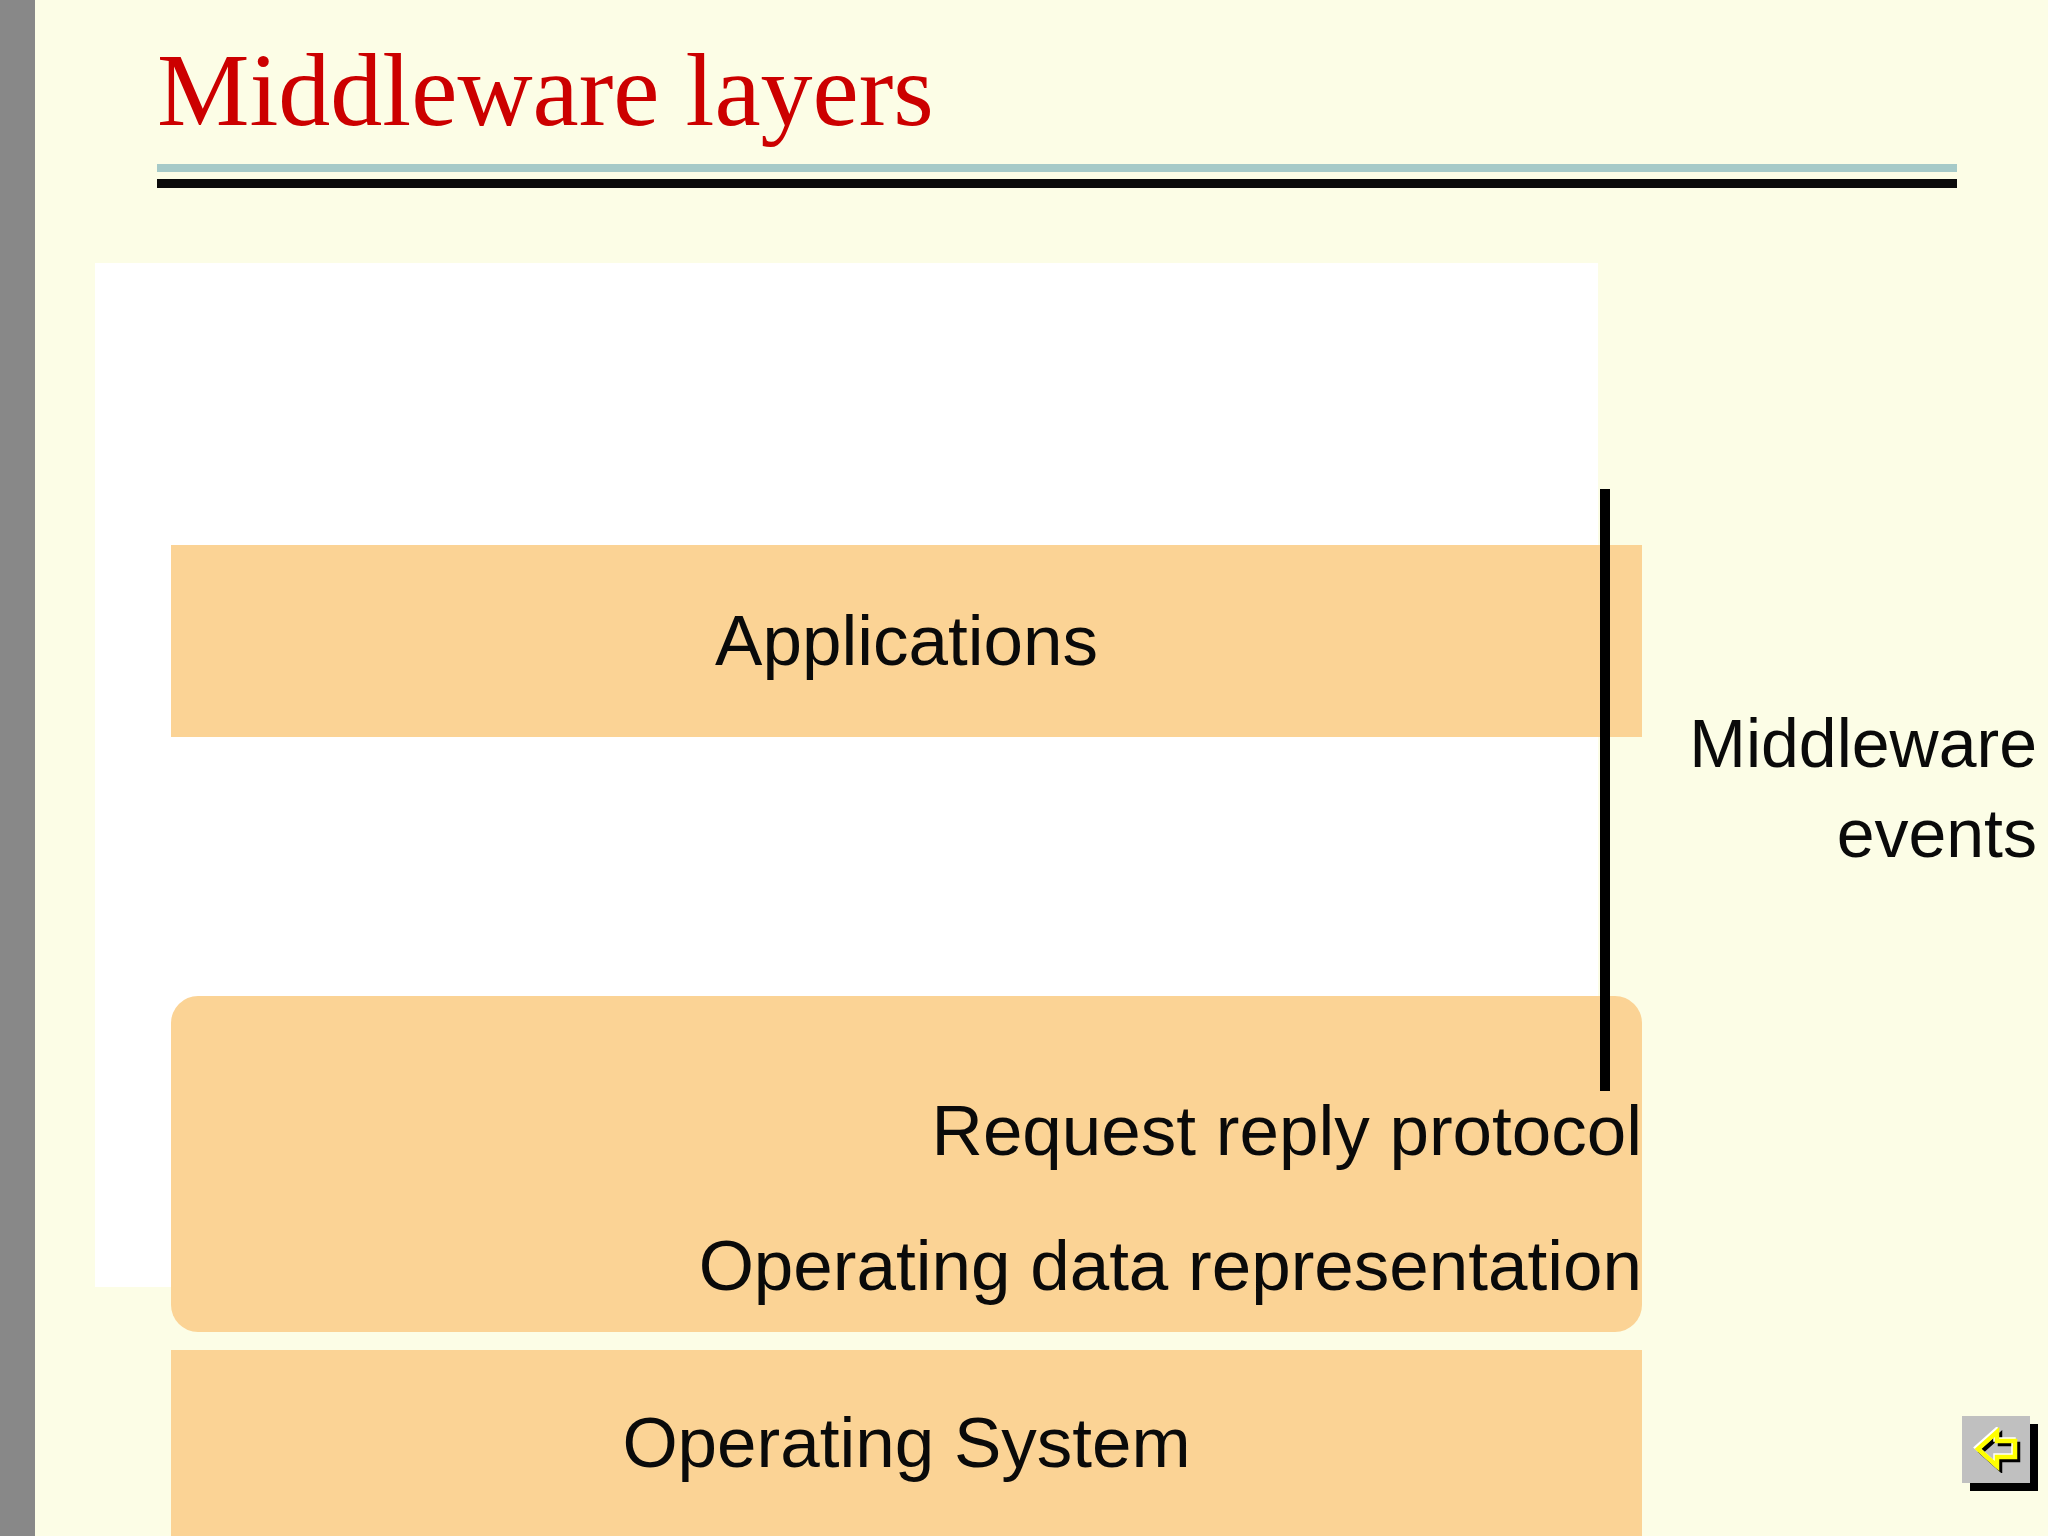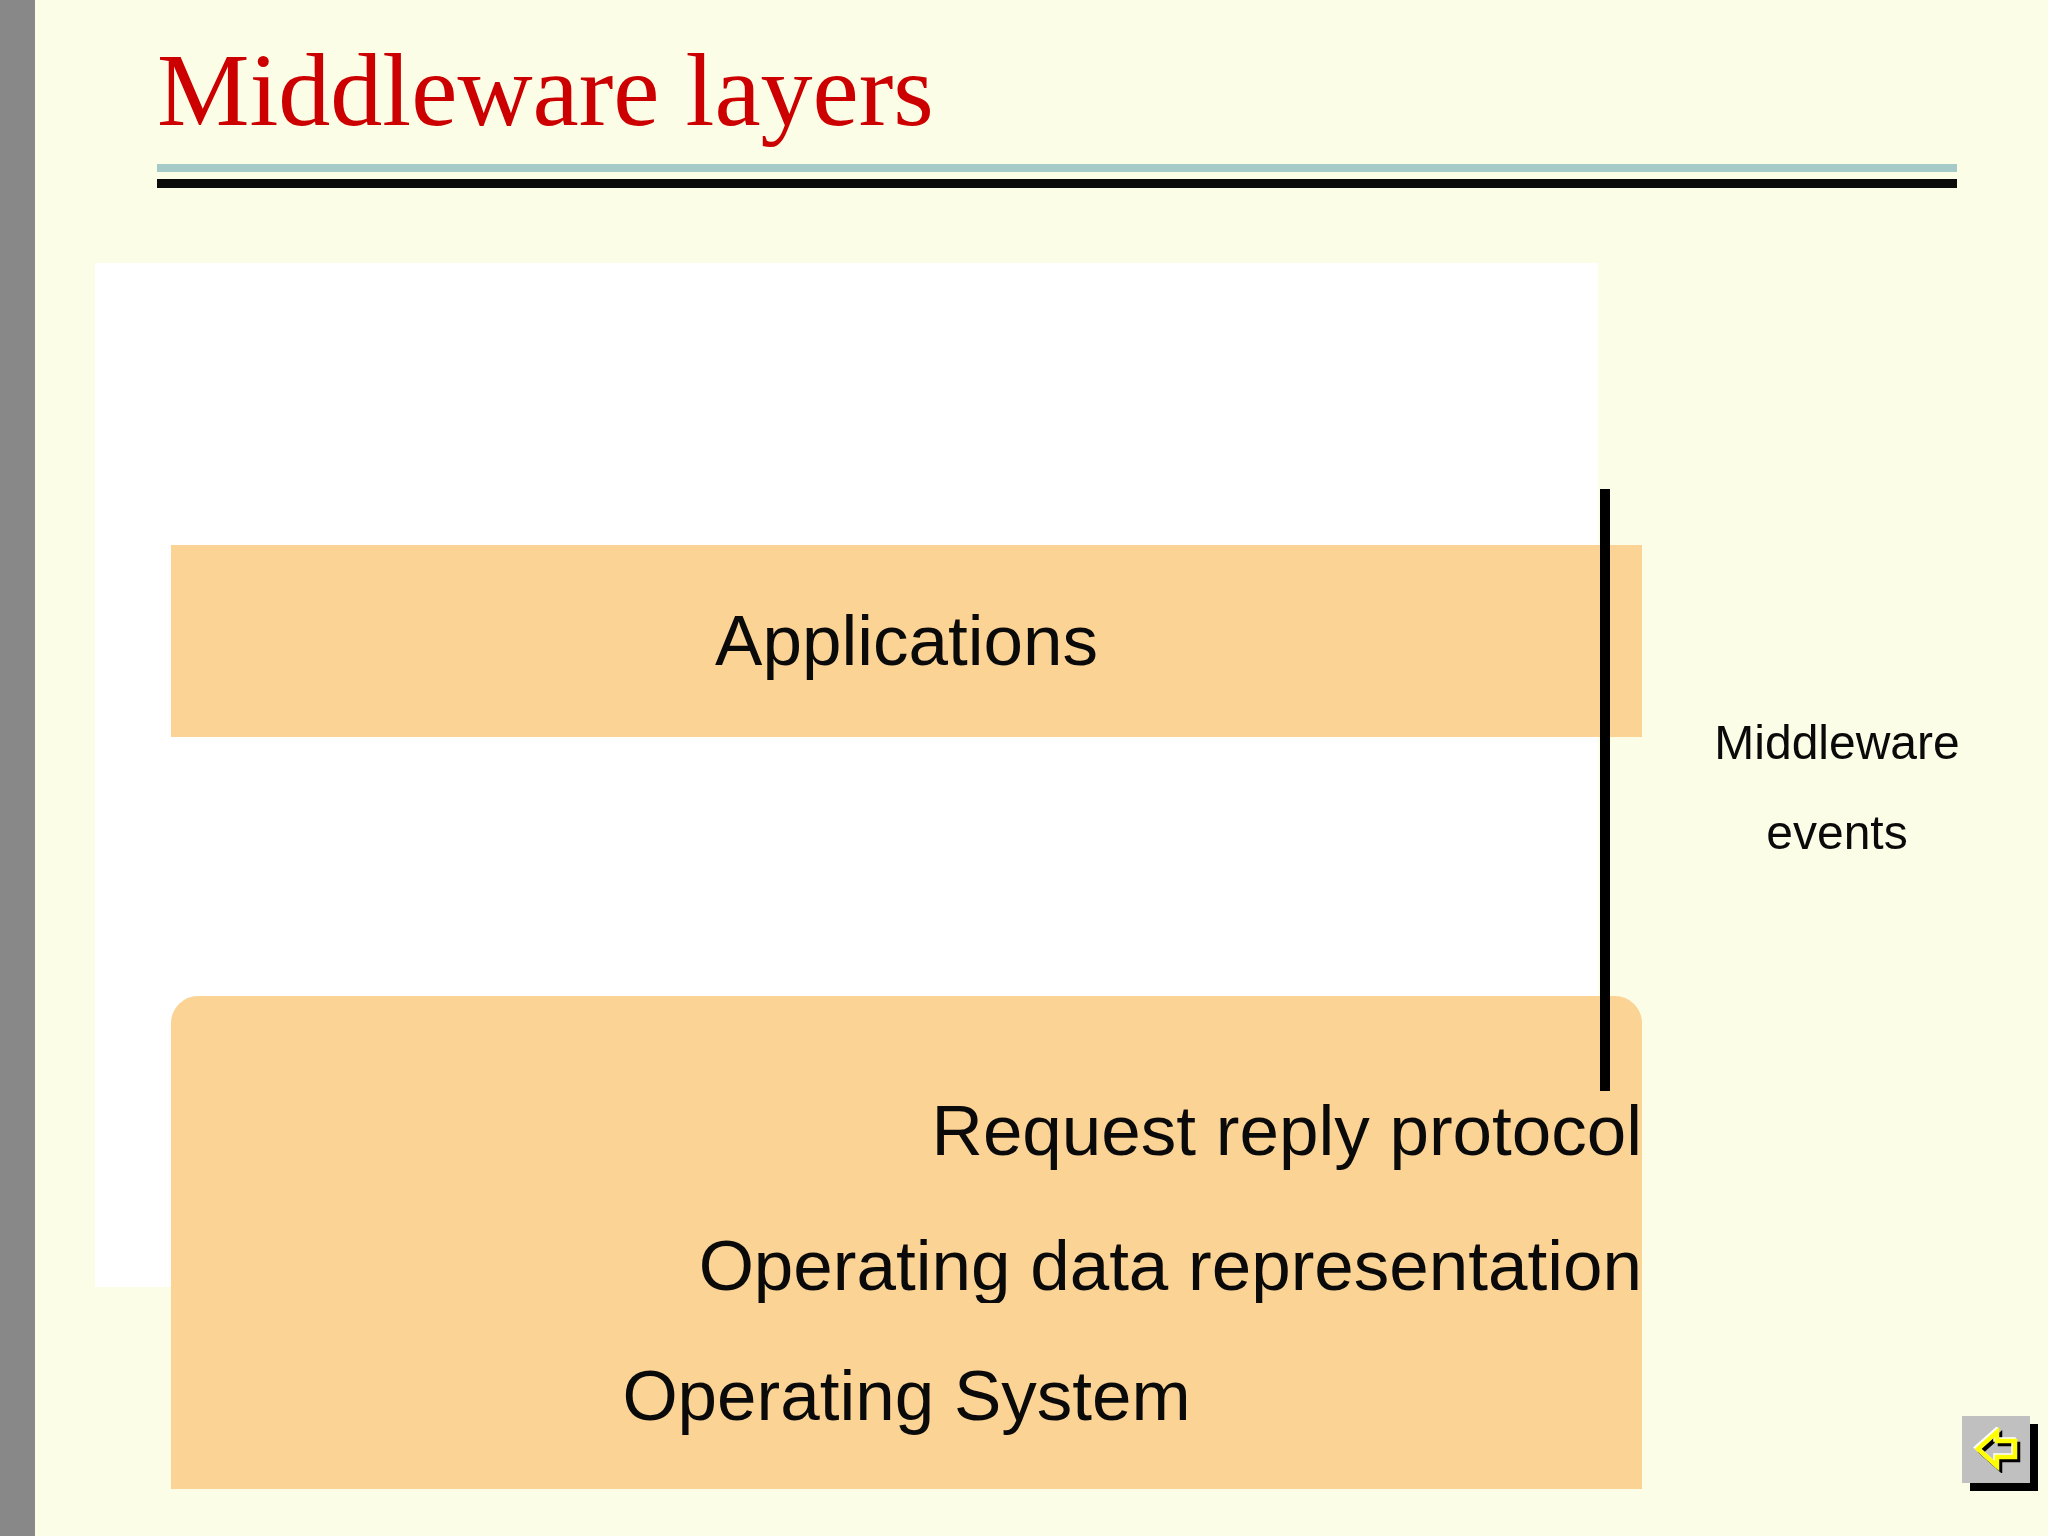--- a/index.html
+++ b/index.html
@@ -63,21 +63,21 @@
     left: 76px;
     width: 1471px;
     background: var(--box-fill, #FBD395);
     display: flex;
     align-items: center;
     justify-content: center;
   }
   .layer-box.box-applications { top: 282px;  height: 192px; }
   .layer-box.box-rmi          { top: 490px;  height: 222px; }
   .layer-box.box-protocol     { top: 733px;  height: 336px; border-radius: 27px; }
-  .layer-box.box-os           { top: 1040px; height: 186px; }
+  .layer-box.box-os           { top: 1087px; height: 186px; }
 
   .layer-label {
     font-size: 71px;
     color: #0A0A0A;
     line-height: 80px;
     text-align: right;
     white-space: nowrap;
   }
   .box-protocol .layer-label {
     position: absolute;
@@ -94,22 +94,22 @@
     top: 489px;
     width: 10px;
     height: 602px;
     background: var(--bracket-black, #000000);
   }
   .bracket-label {
     position: absolute;
     left: 1602px;
     top: 698px;
     width: 400px;
-    text-align: center;
-    font-size: 48px;
+    text-align: right;
+    font-size: 68px;
     line-height: 90px;
     color: #0A0A0A;
   }
 
   
   .back-button {
     position: absolute;
     left: 1927px;
     top: 1416px;
     width: 68px;

